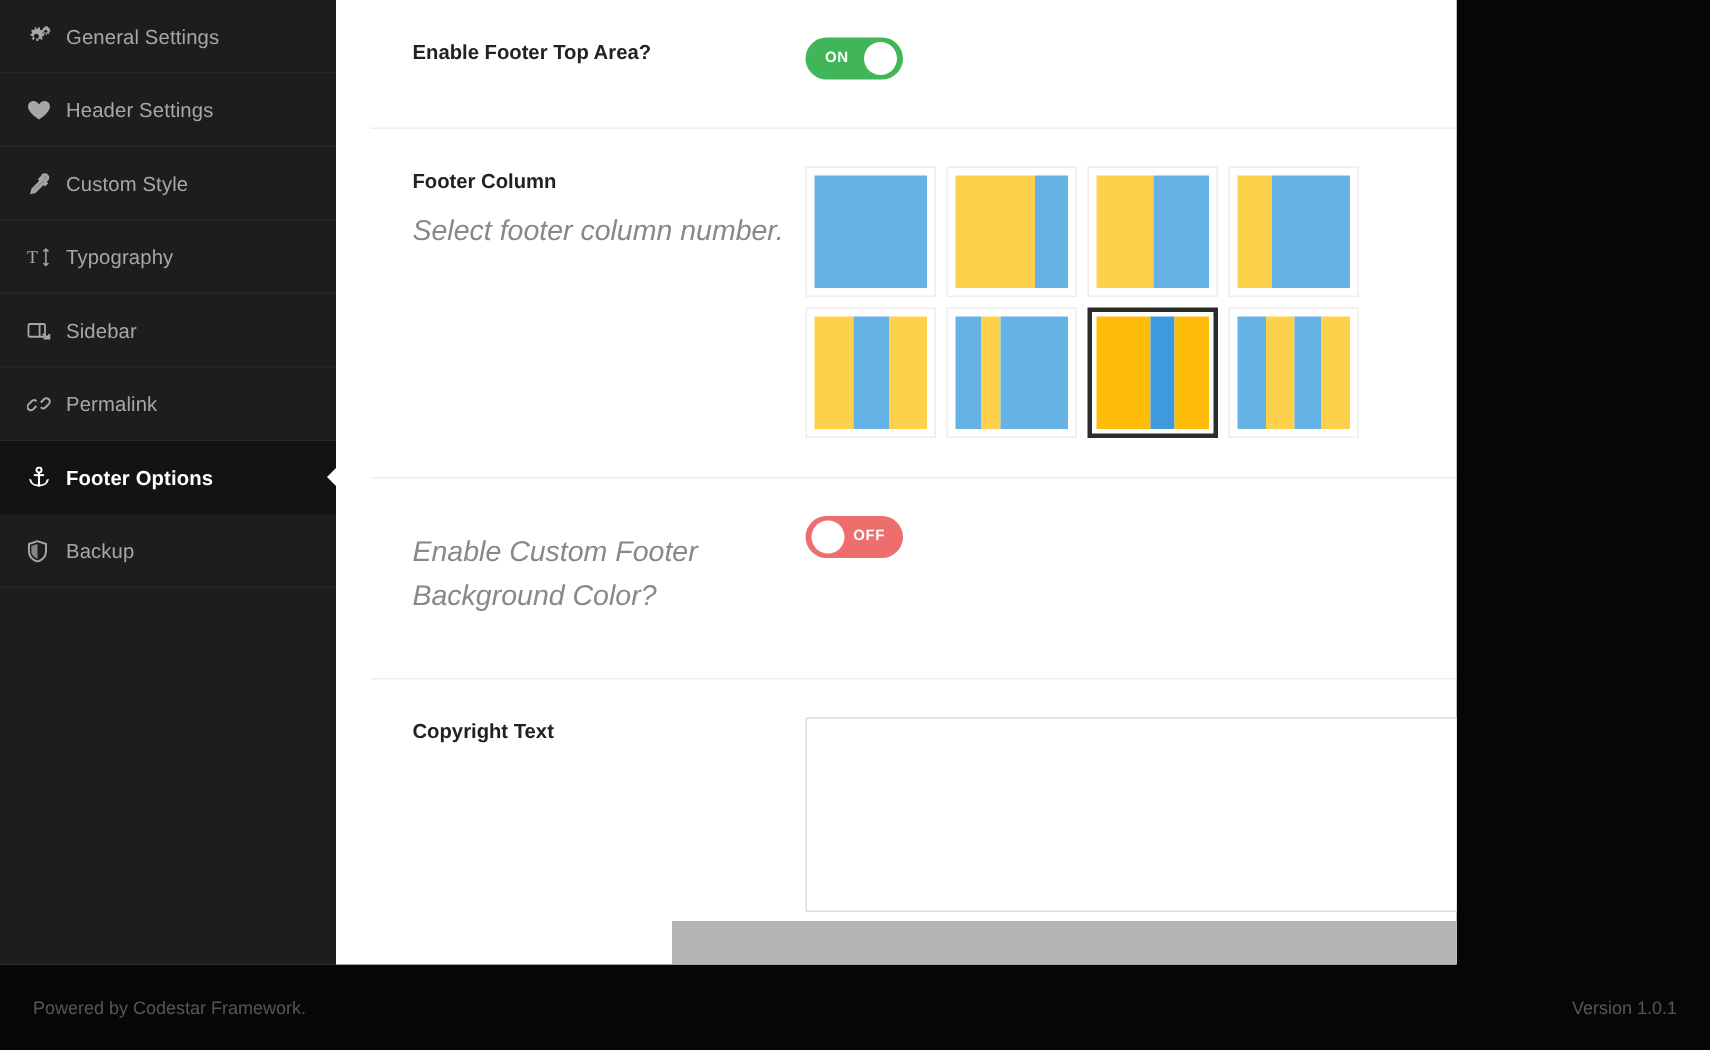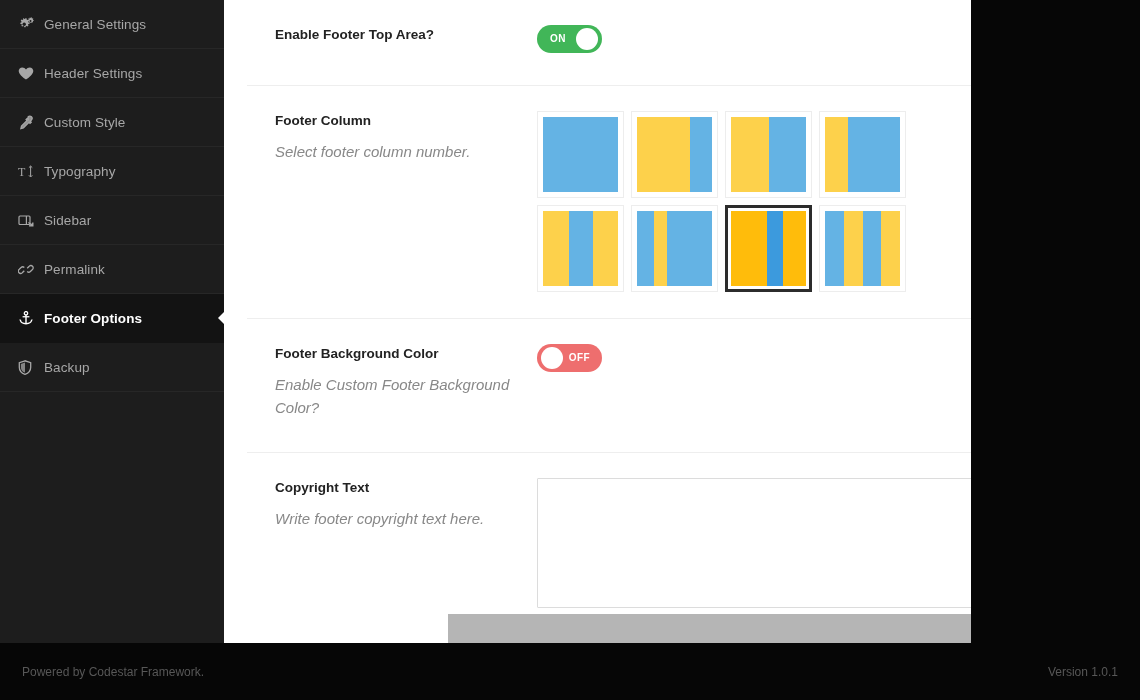--- a/index.html
+++ b/index.html
@@ -93,21 +93,21 @@
     padding-right: 14px;
     padding-top: 2px;
   }
   .field-title {
     font-size: 13.5px;
     font-weight: bold;
     color: #222222;
     line-height: 1.4;
   }
   .field-sub {
-    font-size: 15px;
+    font-size: 19px;
     font-style: italic;
     color: #888888;
     line-height: 1.55;
     margin-top: 9px;
   }
   .field-ctrl-col { flex: 1; padding-top: 1px; }
 
   
   .row-enable      { height: 86px; padding-top: 24px; }
   .row-columns     { min-height: 233px; }
@@ -382,35 +382,33 @@
                   <div class="seg b" style="width:25%"></div>
                   <div class="seg y" style="width:25%"></div>
                 </div>
               </div>
             </div>
         </div>
       </div>
 
       <div class="field-row row-bgcolor">
         <div class="field-title-col">
-          <div class="field-title">Footer Background Color</div>
           <div class="field-sub">Enable Custom Footer Background Color?</div>
         </div>
         <div class="field-ctrl-col">
           <div class="switch off">
             <span class="knob"></span>
             <span class="sw-text">OFF</span>
           </div>
         </div>
       </div>
 
       <div class="field-row row-copyright">
         <div class="field-title-col">
           <div class="field-title">Copyright Text</div>
-          <div class="field-sub">Write footer copyright text here.</div>
         </div>
         <div class="field-ctrl-col">
           <div class="ta-wrap">
             <textarea class="copy-textarea" placeholder="" style=""></textarea>
             <span class="ta-grip">
               <svg width="14" height="14" viewBox="0 0 14 14">
                 <path d="M13 5 L5 13 M13 9 L9 13 M13 1 L1 13" stroke="#b9b9b9" stroke-width="1" fill="none"></path>
               </svg>
             </span>
           </div>

